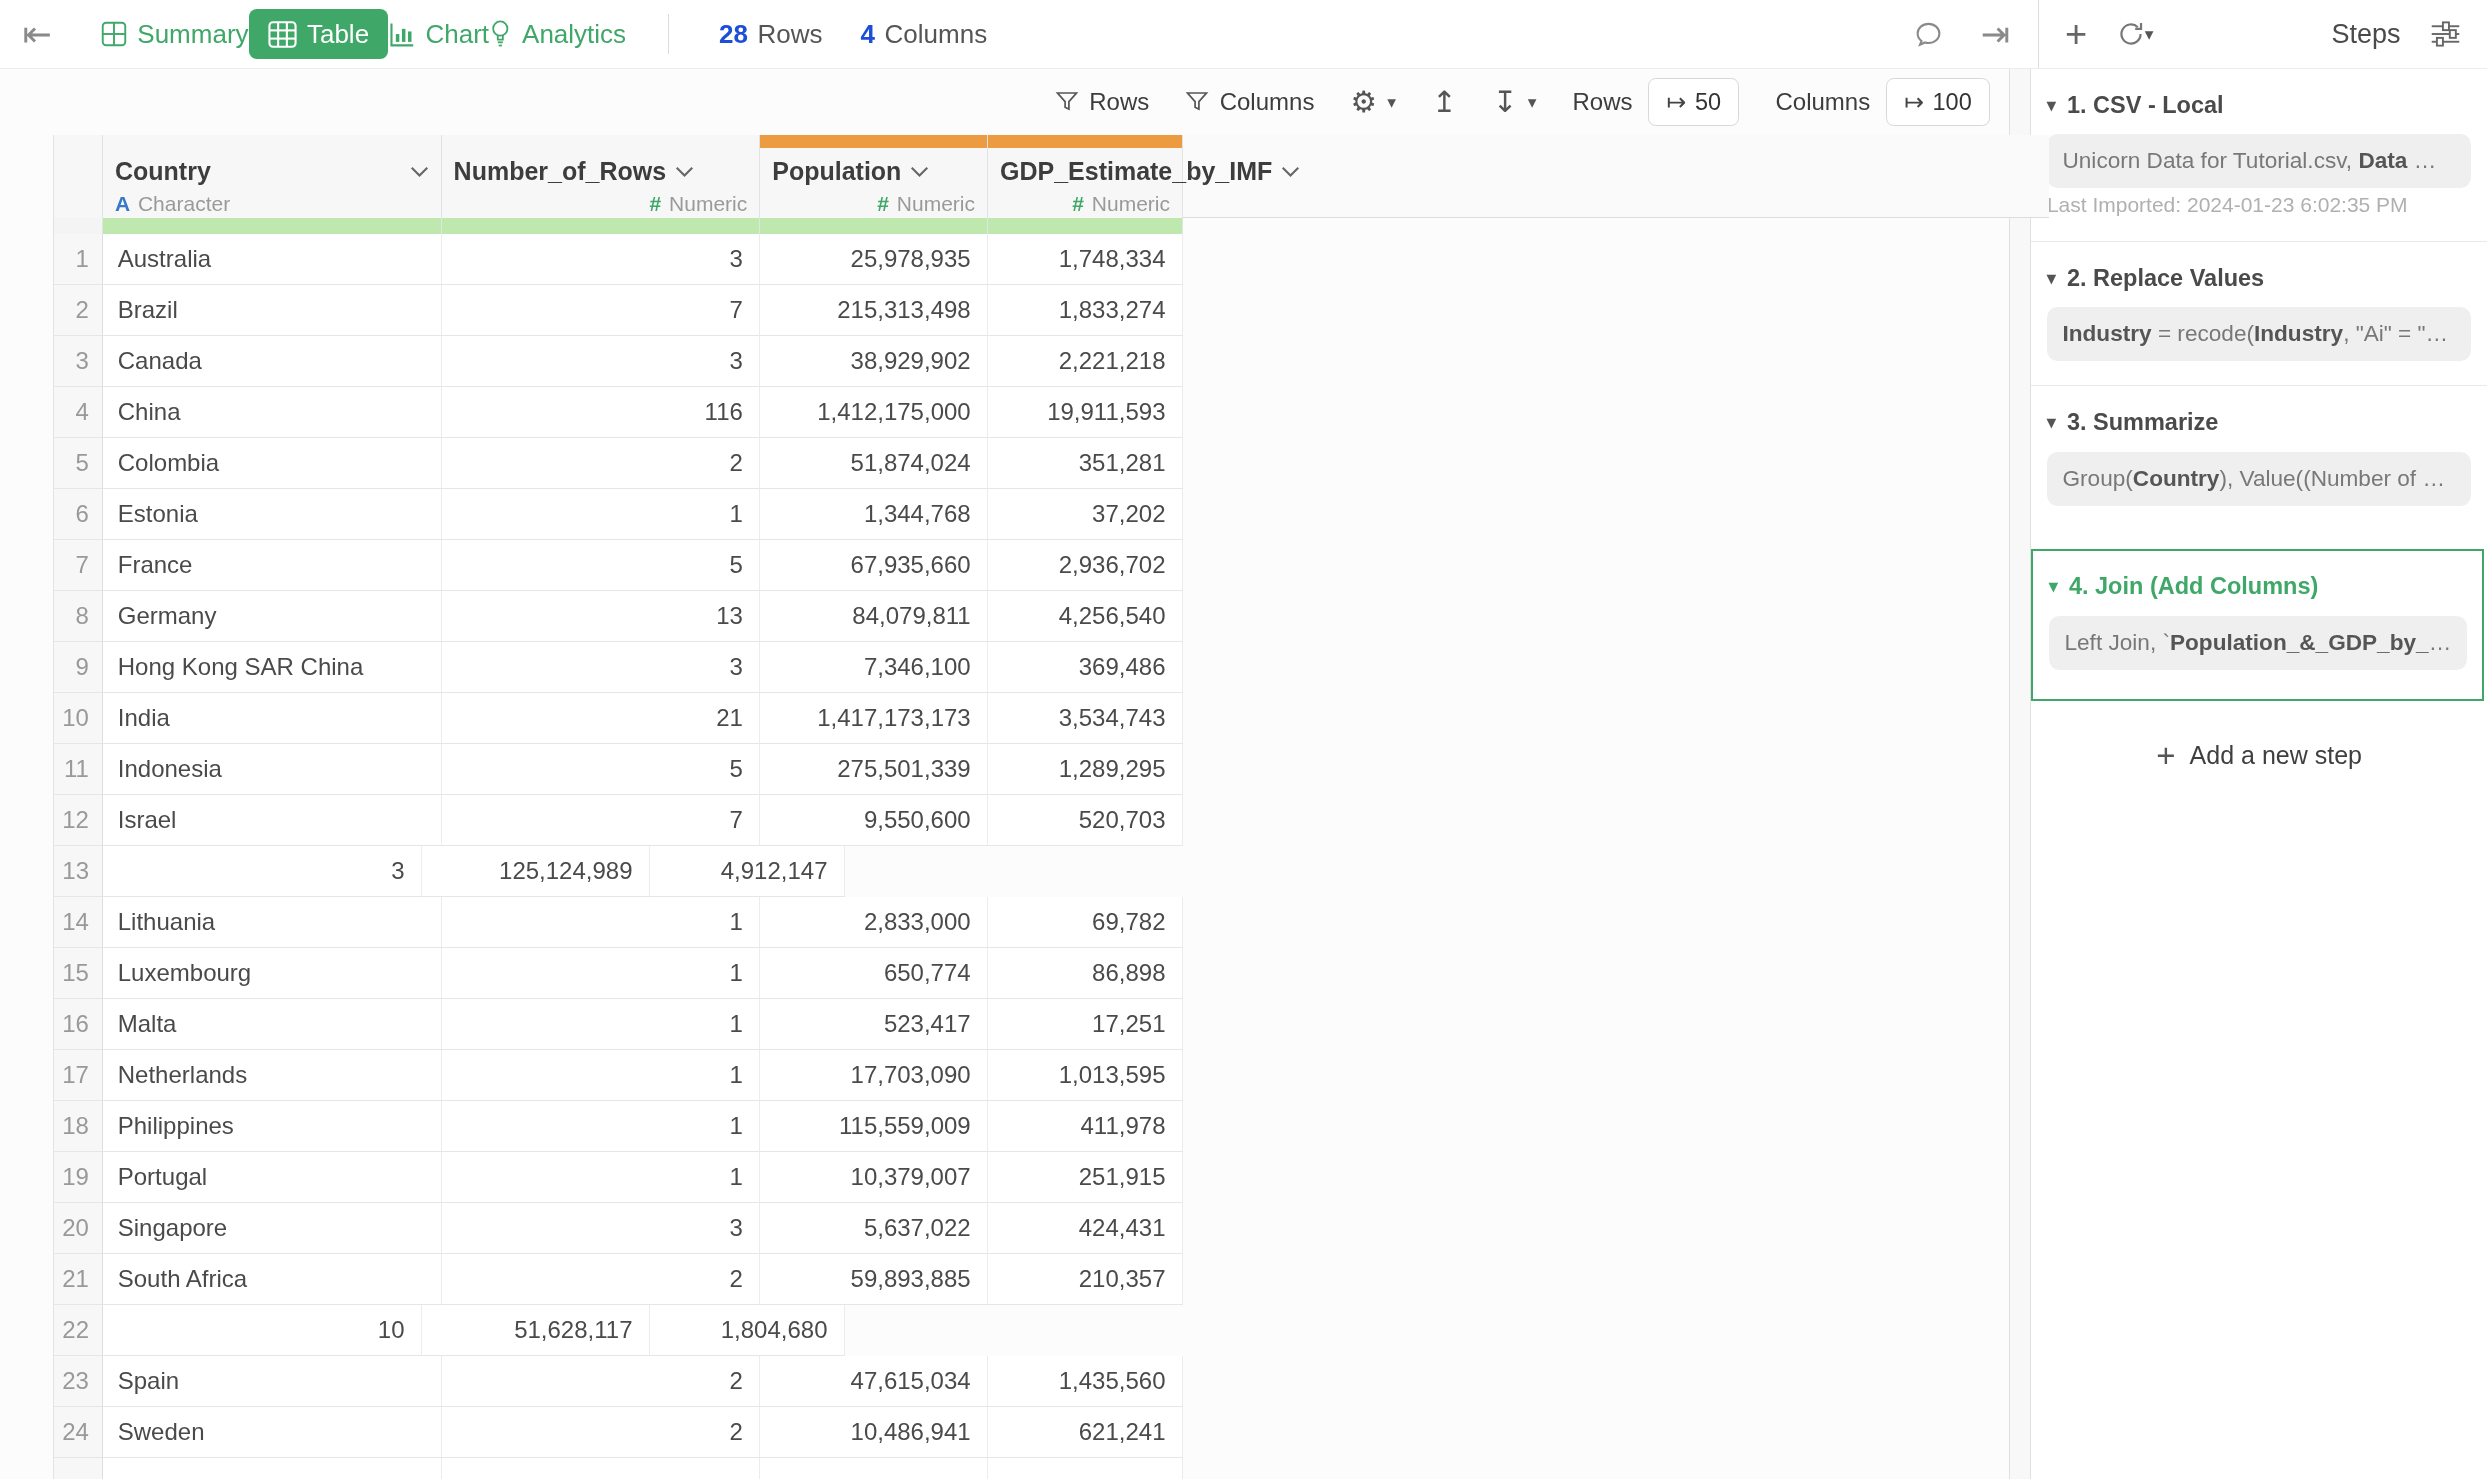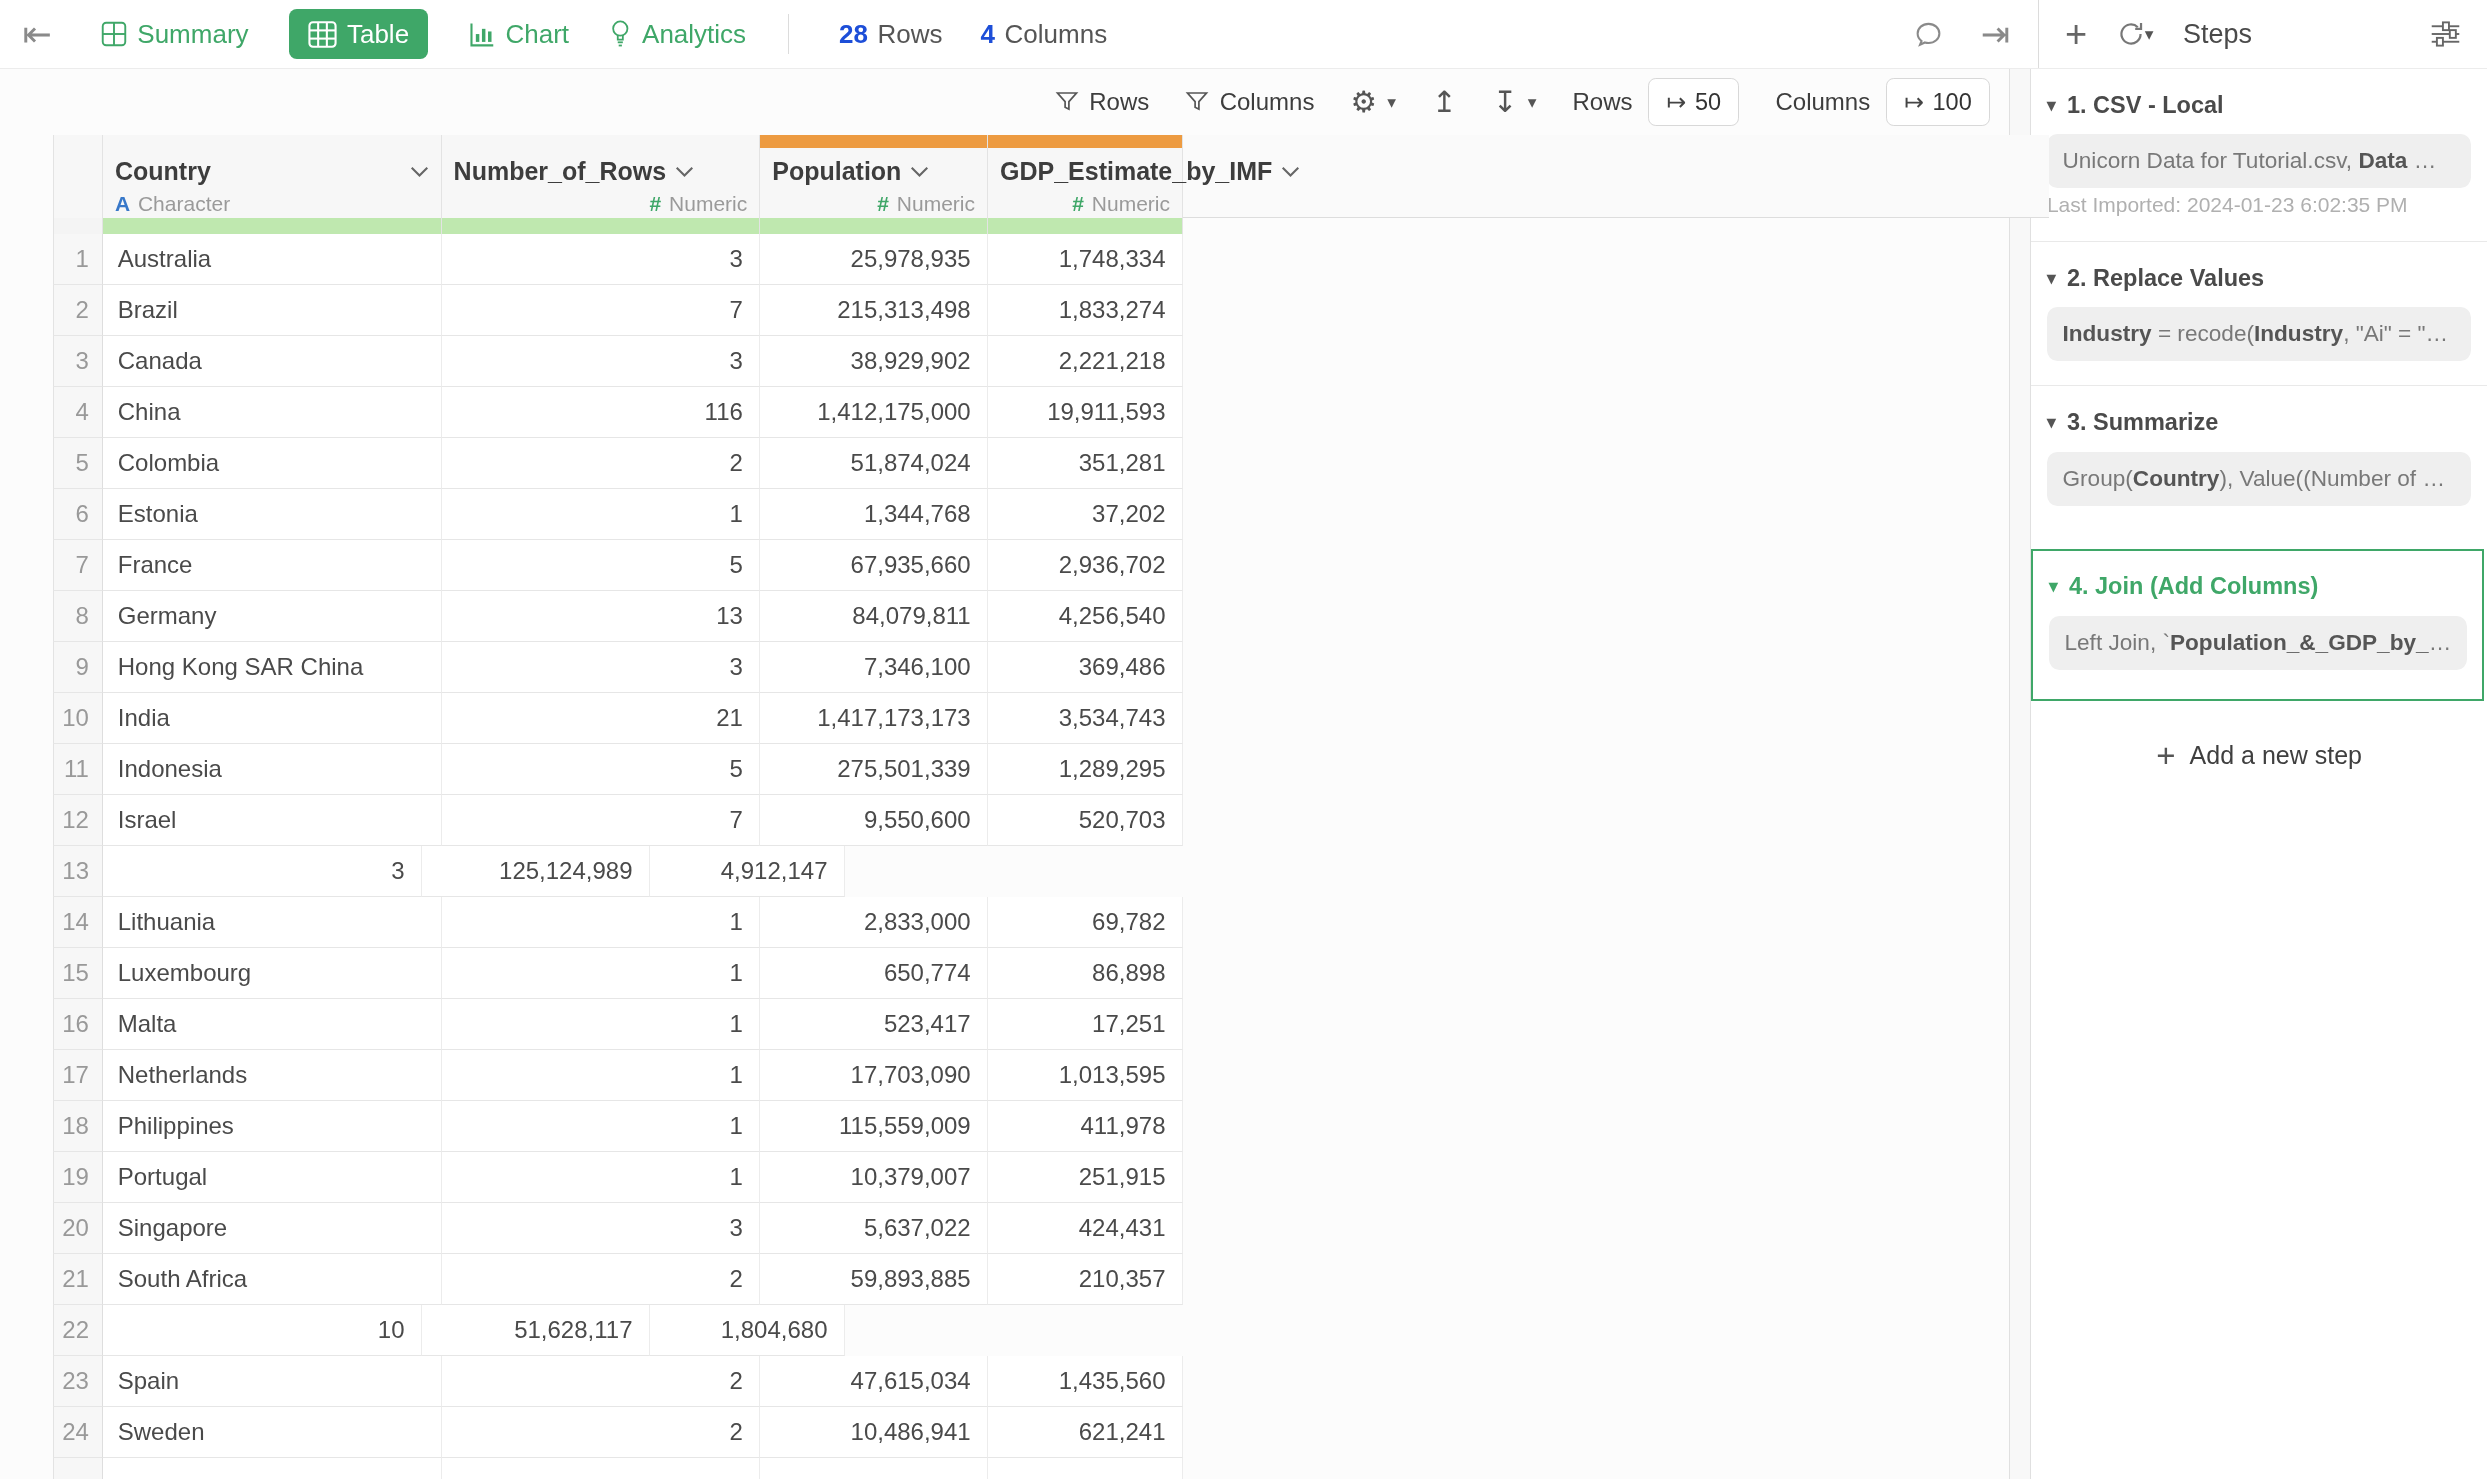--- a/index.html
+++ b/index.html
@@ -4,32 +4,32 @@
 <style>
   * { box-sizing: border-box; margin: 0; padding: 0; }
   html,body { width: 2487px; height: 1479px; overflow: hidden; background: #fff;
     font-family: "Liberation Sans", sans-serif; color: #4a4a4a; }
 
   
   .toolbar { height: 69px; display: flex; align-items: stretch; border-bottom: 0.9px solid #ececec; background:#fff; }
   .tb-main { width: 2038px; display: flex; align-items: center; padding-left: 22.6px; }
   .icon-btn { display: inline-flex; align-items: center; justify-content: center; cursor: pointer; }
   .collapse-glyph { font-size: 35px; color: #8a8a8a; }
-  .tabs { display: flex; align-items: center; gap: 40px; margin-left: 49px; }
+  .tabs { display: flex; align-items: center; margin-left: 49px; }
   .tab { display: flex; align-items: center; gap: 10.4px; color: #3FA768; font-size: 26px; cursor: pointer; }
   .tab.active { background: #3FA768; color: #fff; border-radius: 7.8px; height: 50px; padding: 0 19px; }
   .tb-divider { width: 0.9px; height: 40px; background: #dcdcdc; margin-left: 42px; }
   .stats { display: flex; align-items: center; gap: 38px; margin-left: 50px; font-size: 26px; color: #555; }
   .stat { display: flex; align-items: center; gap: 9.6px; }
   .stat b { color: #1d4ed8; }
   .tb-main-right { margin-left: auto; display: flex; align-items: center; gap: 38px; padding-right: 28px; }
   .tb-panel { flex: 1; display: flex; align-items: center; border-left: 0.9px solid #dcdcdc; padding: 0 26px; gap: 29.5px; }
   .plus-glyph { font-size: 38px; color: #666; font-weight: 300; line-height: 1; }
   .caret { font-size: 17.4px; color: #555; }
-  .panel-title { flex: 1; text-align: left; font-size: 27px; color: #4a4a4a; }
+  .panel-title { flex: 1; text-align: right; font-size: 27px; color: #4a4a4a; }
 
   
   .content { display: flex; height: 1410px; }
   .main { width: 2053px; position: relative; background: #fcfcfc; }
   .gutter { width: 22.6px; background: #f8f8f8; border-left: 0.9px solid #e0e0e0; border-right: 0.9px solid #e0e0e0; }
   .panel { flex: 1; background: #fff; }
 
   
   .controls { height: 66px; display: flex; align-items: center; justify-content: flex-end; gap: 36px; padding-right: 19px; font-size: 24px; color: #3d3d3d; }
   .ctl { display: flex; align-items: center; gap: 10.4px; cursor: pointer; }

